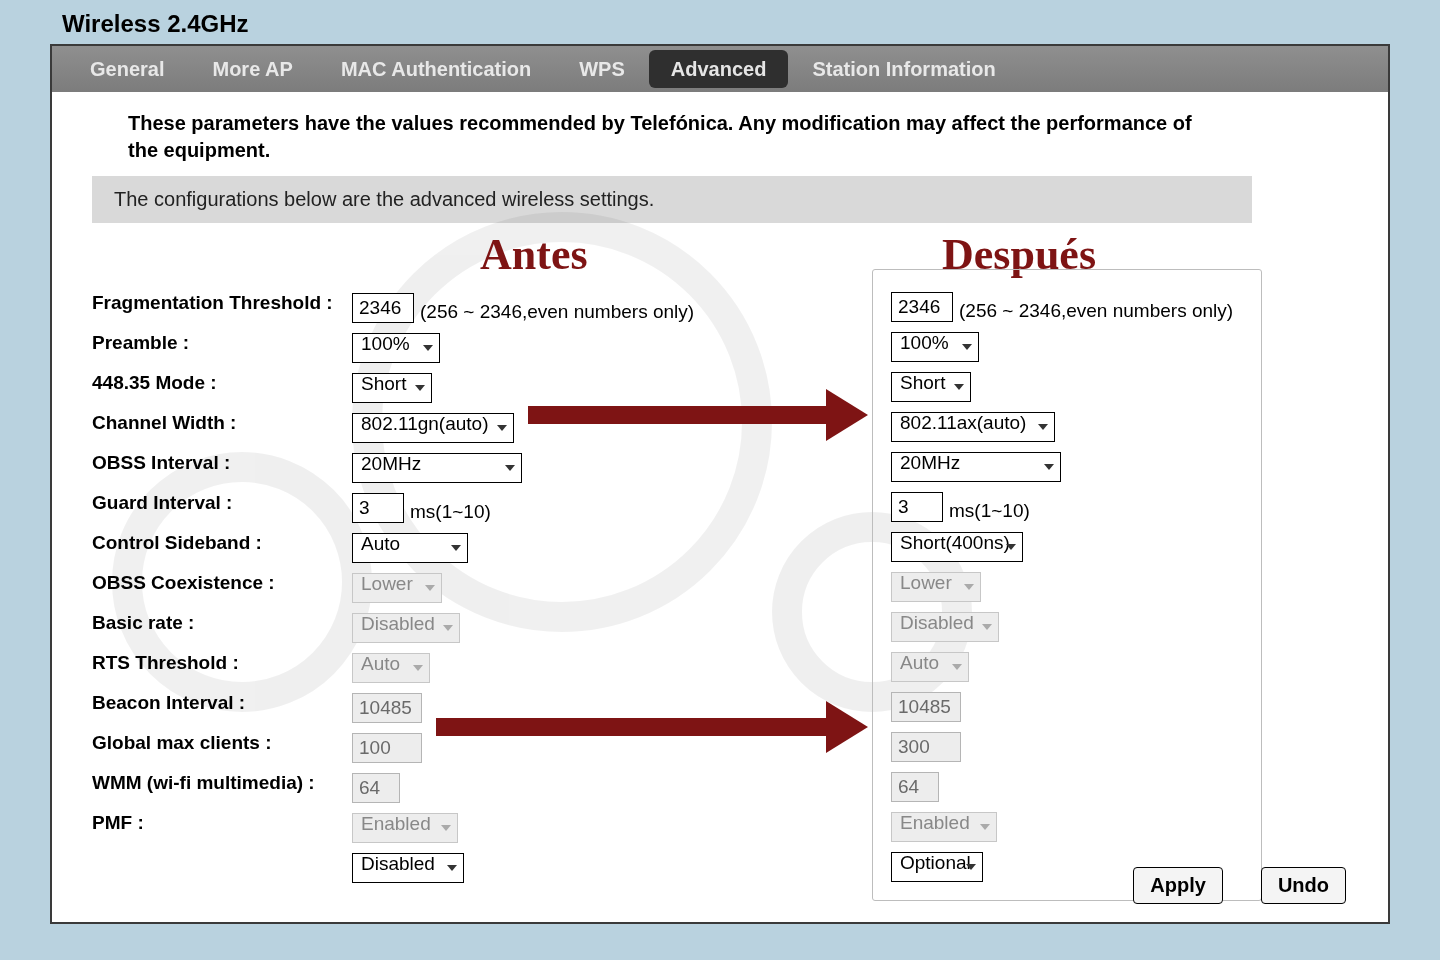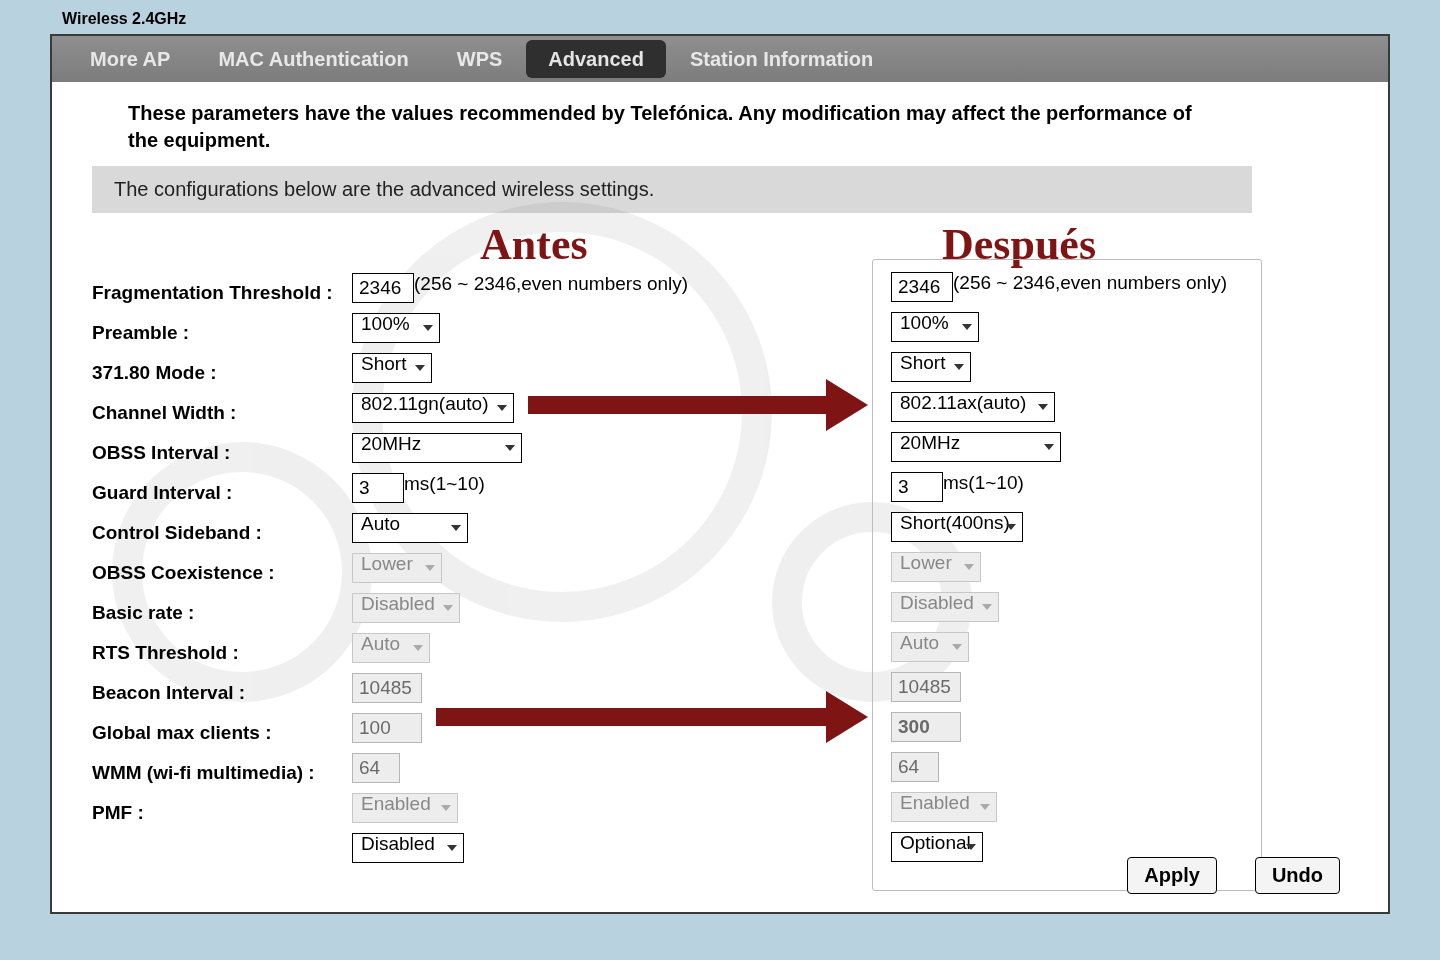--- a/index.html
+++ b/index.html
@@ -9,21 +9,21 @@
     background: #b9d2df;
     padding: 0;
     width: 1440px;
     height: 960px;
     overflow: hidden;
   }
   .outer {
     padding: 0 50px;
   }
   .page-title {
-    font-size: 16px;
+    font-size: 24px;
     font-weight: bold;
     padding: 10px 12px 6px 12px;
     color: #000;
   }
   .panel {
     background: #fff;
     border: 2px solid #3a3a3a;
     min-height: 880px;
     position: relative;
   }
@@ -93,21 +93,22 @@
     font-weight: bold;
   }
   .vals-col {
     width: 520px;
     padding-top: 50px;
     position: relative;
   }
   .vals-col .row, .after-col .row {
     height: 40px;
     display: flex;
-    align-items: flex-start;
+    align-items: flex-end;
+    gap: 6px;
     font-size: 19px;
   }
   .after-col {
     width: 390px;
     border: 1px solid #bdbdbd;
     padding: 12px 18px 18px 18px;
     border-radius: 3px;
     margin-top: 36px;
   }
   input.txt {
@@ -173,21 +174,21 @@
     flex: 1;
   }
   .arrow .head {
     width: 0; height: 0;
     border-top: 26px solid transparent;
     border-bottom: 26px solid transparent;
     border-left: 42px solid #7e1414;
   }
   .buttons {
     position: absolute;
-    right: 48px;
+    right: 42px;
     bottom: 18px;
     display: flex;
     gap: 38px;
   }
   .btn {
     border: 1.5px solid #000;
     background: #f4f4f4;
     font-size: 20px;
     font-weight: bold;
     padding: 6px 16px;
@@ -206,20 +207,21 @@
     border-radius: 50%;
   }
 </style>
 </head>
 <body>
 
 <div class="outer">
   <div class="page-title">Wireless 2.4GHz</div>
   <div class="panel">
     <div class="tabbar">
+      <div class="tab">General</div>
       <div class="tab">More AP</div>
       <div class="tab">MAC Authentication</div>
       <div class="tab">WPS</div>
       <div class="tab active">Advanced</div>
       <div class="tab">Station Information</div>
     </div>
 
     <div class="content">
       <div class="bg-deco">
         <div class="c" style="width:420px;height:420px;left:300px;top:120px;"></div>
@@ -232,21 +234,21 @@
 
       <div style="position:relative;">
         <div class="heading-antes">Antes</div>
         <div class="heading-despues">Después</div>
 
         <div class="cols">
 
           <div class="labels-col">
             <div class="row">Fragmentation Threshold :</div>
             <div class="row">Preamble :</div>
-            <div class="row">371.80 Mode :</div>
+            <div class="row">448.35 Mode :</div>
             <div class="row">Channel Width :</div>
             <div class="row">OBSS Interval :</div>
             <div class="row">Guard Interval :</div>
             <div class="row">Control Sideband :</div>
             <div class="row">OBSS Coexistence :</div>
             <div class="row">Basic rate :</div>
             <div class="row">RTS Threshold :</div>
             <div class="row">Beacon Interval :</div>
             <div class="row">Global max clients :</div>
             <div class="row">WMM (wi-fi multimedia) :</div>
@@ -387,21 +389,21 @@
             <div class="row">
                 <div class="sel dis" style="width:78px">
                   <span>Auto</span>
                   <span class="chev"></span>
                 </div>
               </div>
             <div class="row">
                 <input class="txt dis" style="width: 70px;" value="10485">
               </div>
             <div class="row">
-                <input class="txt dis" style="width: 70px; font-weight: bold;" value="300">
+                <input class="txt dis" style="width: 70px;" value="300">
               </div>
             <div class="row">
                 <input class="txt dis" style="width: 48px;" value="64">
               </div>
             <div class="row">
                 <div class="sel dis" style="width:106px">
                   <span>Enabled</span>
                   <span class="chev"></span>
                 </div>
               </div>

